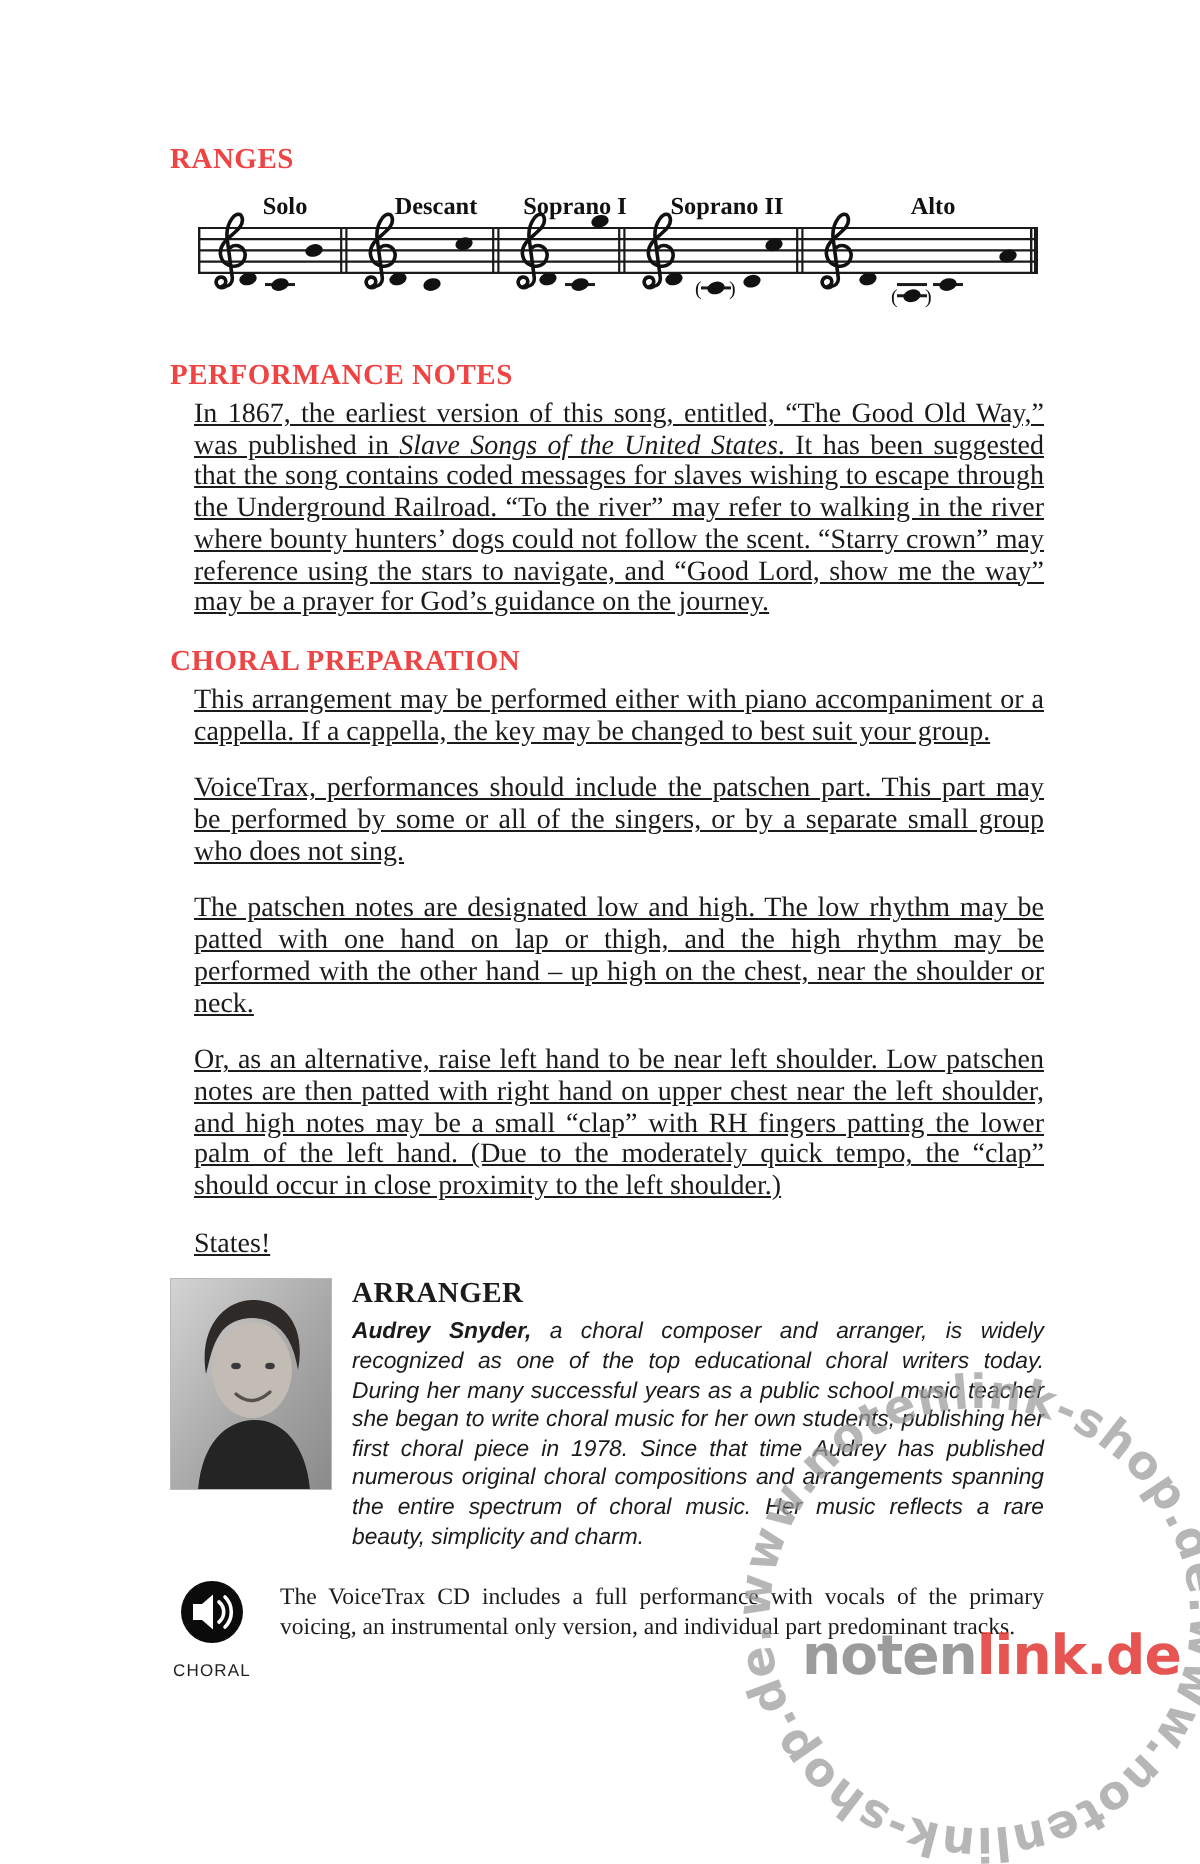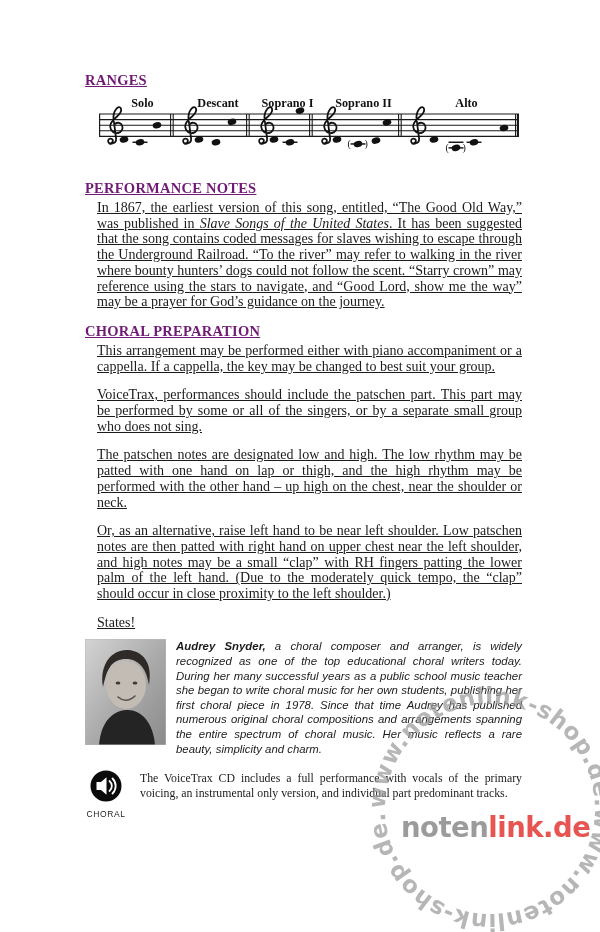--- a/index.html
+++ b/index.html
@@ -1,19 +1,19 @@
 <!DOCTYPE html>
 <html><head>
 <meta charset="utf-8">
 <style>
   html,body{margin:0;padding:0;background:#fff;}
   .page{position:relative;width:600px;height:932px;background:#ffffff;overflow:hidden;
         font-family:"Liberation Serif",serif;color:#1b1b1b;}
   .content{position:absolute;left:85px;top:72px;width:437px;}
-  .sec-heading{font-size:14.5px;font-weight:bold;letter-spacing:.25px;margin:0 0 3px 0;color:#701a75;text-decoration:underline;}
+  .sec-heading{font-size:14.5px;font-weight:bold;letter-spacing:.25px;margin:0 0 3px 0;color:#ef4444;}
   .body-p{font-size:14px;line-height:15.7px;text-align:justify;margin:0 0 13px 12px;text-decoration:underline;}
   .body-p .ital{font-style:italic;}
   #staff-svg{display:block;margin:7px 0 12px 14px;}
   .arranger{display:flex;gap:10px;margin:9px 0 13px 0;}
   .photo{width:81px;height:106px;flex:none;}
   .arr-col{flex:1;}
   .arr-heading{font-size:14.5px;font-weight:bold;letter-spacing:.25px;margin:0 0 3px 0;}
   .bio{font-family:"Liberation Sans",sans-serif;font-size:11.4px;line-height:14.6px;text-align:justify;font-style:italic;}
   .bio b{font-weight:bold;}
   .audio-row{display:flex;gap:12px;align-items:flex-start;}
@@ -108,20 +108,21 @@
         <rect x="0" y="0" width="81" height="106" fill="url(#pbg)"></rect>
         <ellipse cx="41" cy="46" rx="20" ry="24" fill="#c2bcb4"></ellipse>
         <path d="M18,48 C14,24 28,10 43,11 C58,12 68,24 64,46 C62,34 58,26 50,22 C42,18 30,20 25,28 C21,34 20,40 18,48 Z" fill="#2e2a28"></path>
         <path d="M14,106 C16,82 28,72 41,71 C55,70 68,82 70,106 Z" fill="#242424"></path>
         <ellipse cx="33" cy="44" rx="2.4" ry="1.6" fill="#3a3a3a"></ellipse>
         <ellipse cx="50" cy="44" rx="2.4" ry="1.6" fill="#3a3a3a"></ellipse>
         <path d="M33,58 Q41,65 50,57" stroke="#55504c" stroke-width="1.6" fill="none" stroke-linecap="round"></path>
         <rect x="0" y="0" width="81" height="106" fill="none" stroke="#b9b9b9" stroke-width="1"></rect>
       </svg>
       <div class="arr-col">
+        <h2 class="arr-heading">ARRANGER</h2>
         <p class="bio" style="margin:0"><b>Audrey Snyder,</b><span> a choral composer and arranger, is widely recognized as one of the top educational choral writers today. During her many successful years as a public school music teacher she began to write choral music for her own students, publishing her first choral piece in 1978. Since that time Audrey has published numerous original choral compositions and arrangements spanning the entire spectrum of choral music. Her music reflects a rare beauty, simplicity and charm.</span></p>
       </div>
     </div>
 
     <div class="audio-row">
       <div class="audio-ic">
         <svg width="34" height="34" viewBox="0 0 34 34">
           <circle cx="17" cy="17" r="15.5" fill="#0b0b0b"></circle>
           <polygon points="7.5,13 12,13 17.5,8.2 17.5,25.8 12,21 7.5,21" fill="#fff"></polygon>
           <path d="M20.5,12 a6.5,6.5 0 0 1 0,10" stroke="#fff" stroke-width="1.8" fill="none" stroke-linecap="round"></path>

